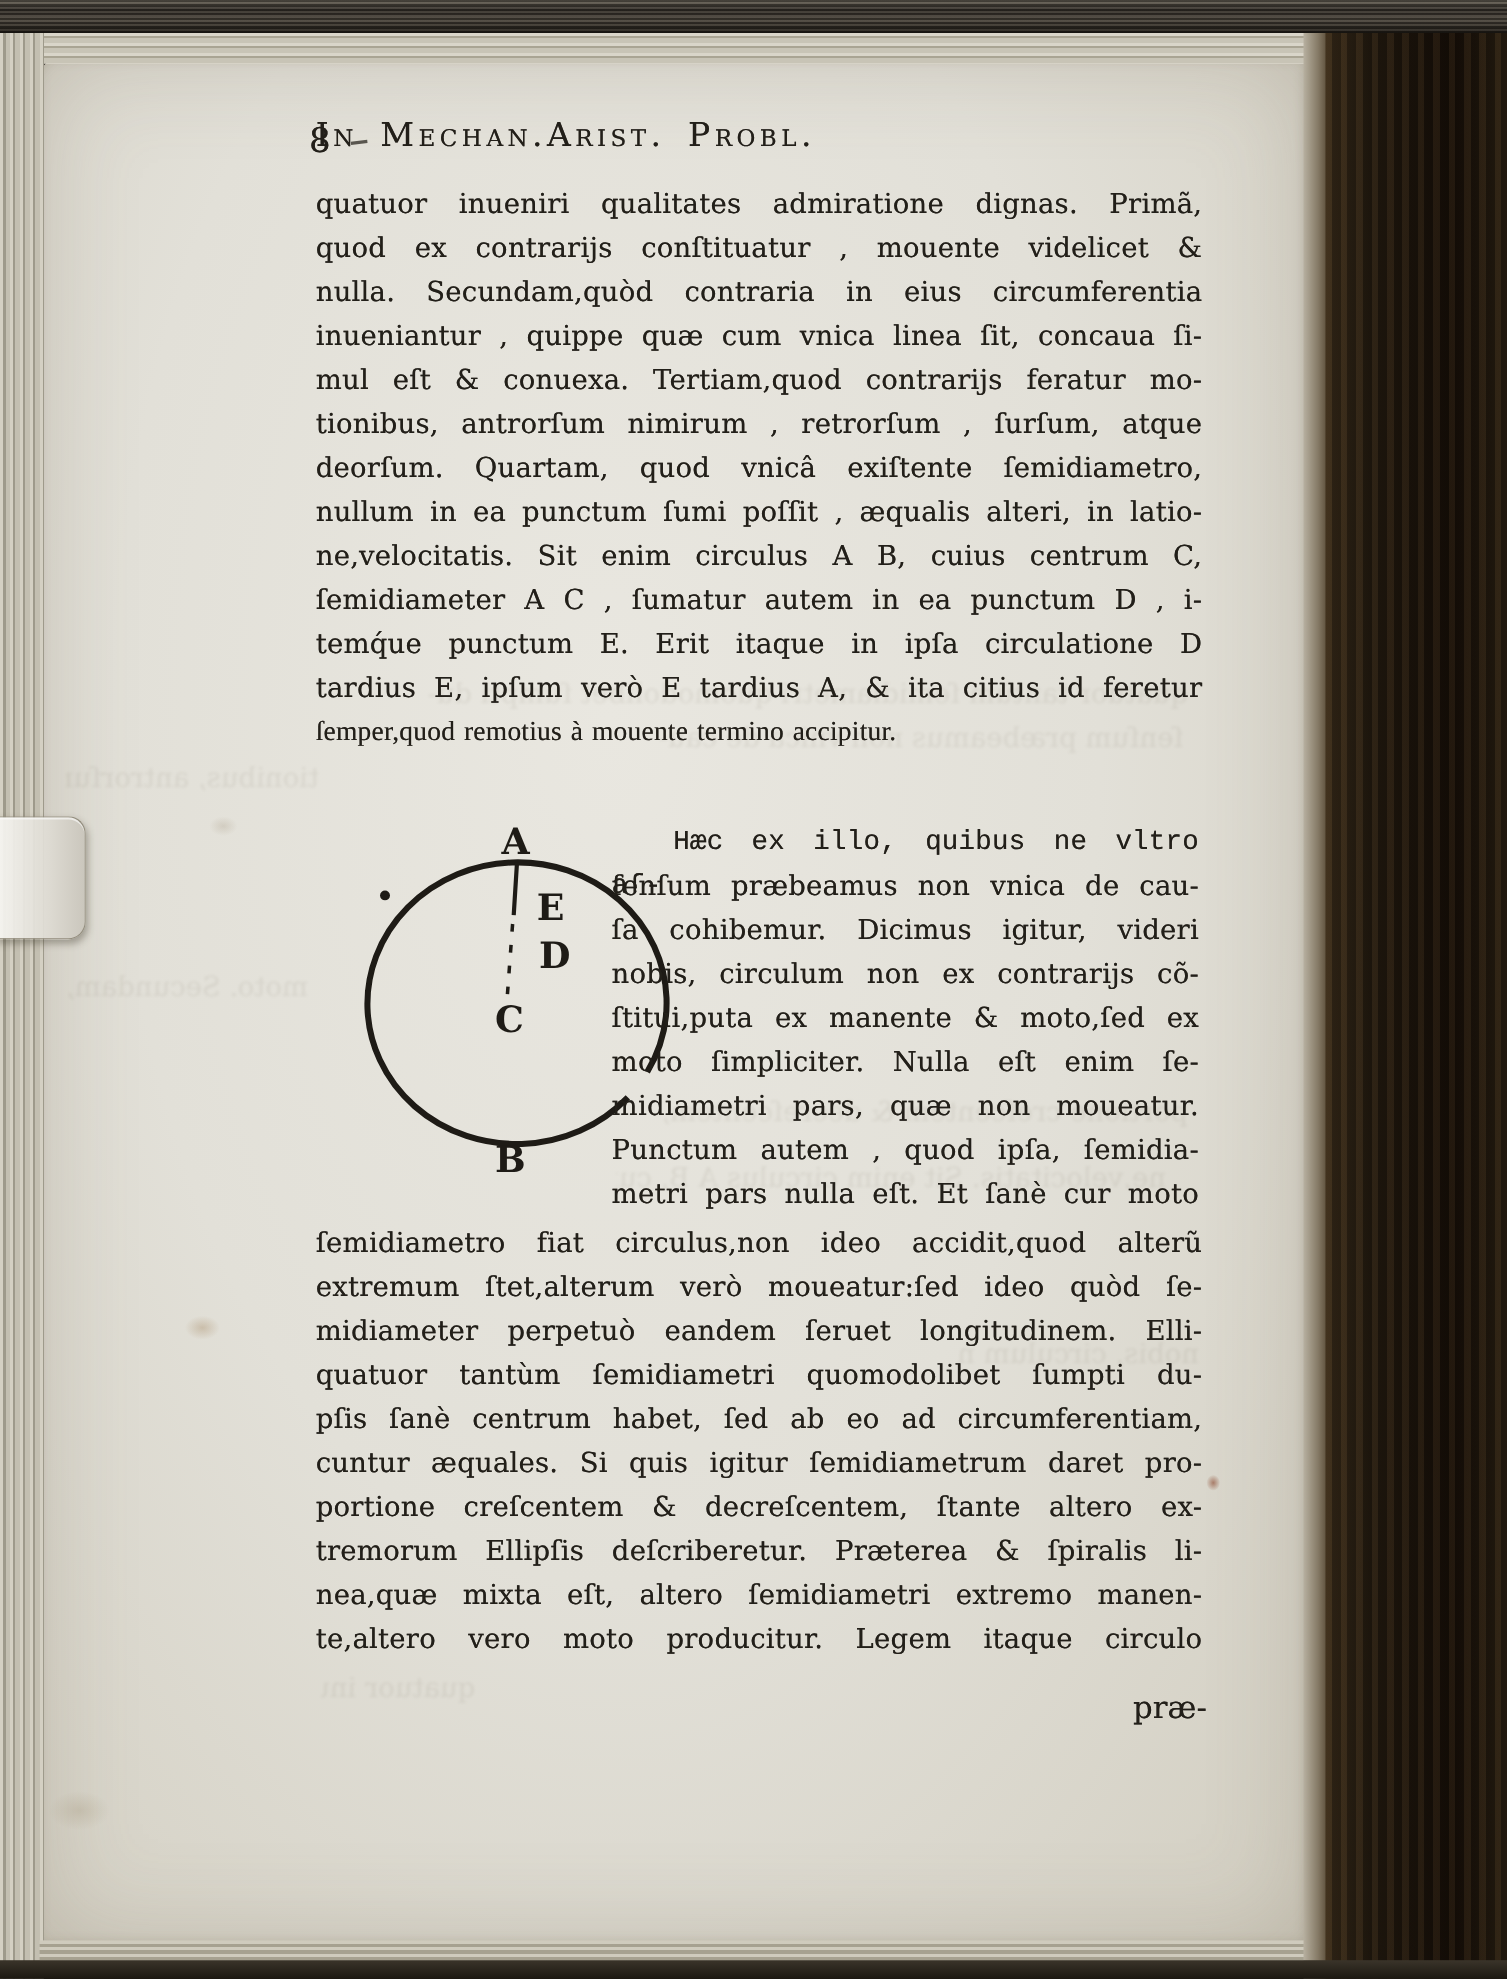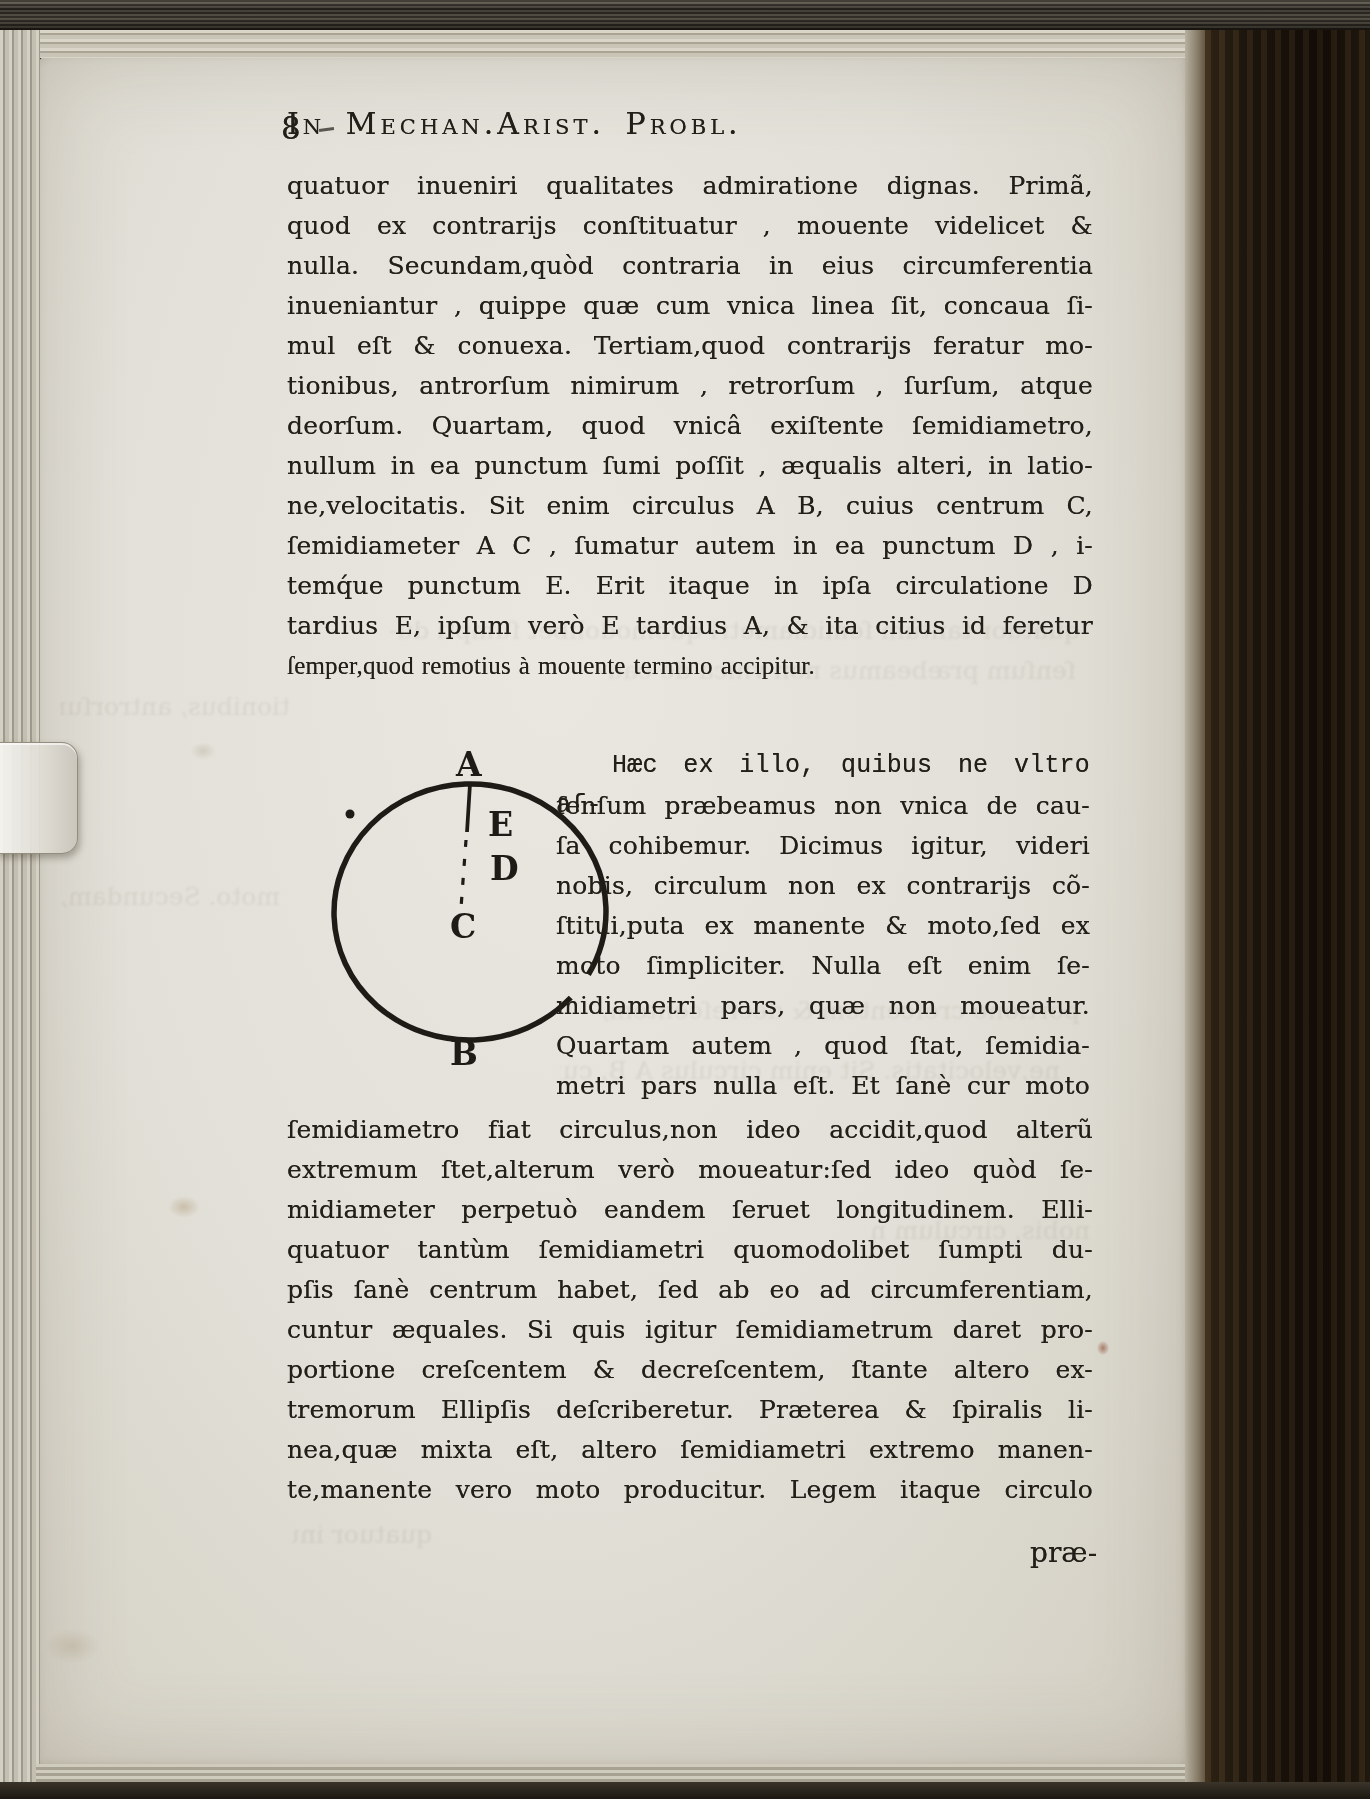--- a/index.html
+++ b/index.html
@@ -149,32 +149,32 @@
   </svg>
 
   <div class="ink para para2">
     <div class="line indent">Hæc ex illo, quibus ne vltro aſ-</div>
     <div class="line">ſenſum præbeamus non vnica de cau-</div>
     <div class="line">ſa cohibemur. Dicimus igitur, videri</div>
     <div class="line">nobis, circulum non ex contrarijs cõ-</div>
     <div class="line">ſtitui,puta ex manente &amp; moto,ſed ex</div>
     <div class="line">moto ſimpliciter. Nulla eſt enim ſe-</div>
     <div class="line">midiametri pars, quæ non moueatur.</div>
-    <div class="line">Quartam autem , quod ſtat, ſemidia-</div>
+    <div class="line">Punctum autem , quod ipſa, ſemidia-</div>
     <div class="line">metri pars nulla eſt. Et ſanè cur moto</div>
   </div>
 
   <div class="ink para para3">
     <div class="line">ſemidiametro fiat circulus,non ideo accidit,quod alterũ</div>
     <div class="line">extremum ſtet,alterum verò moueatur:ſed ideo quòd ſe-</div>
     <div class="line">midiameter perpetuò eandem ſeruet longitudinem. Elli-</div>
     <div class="line">quatuor tantùm ſemidiametri quomodolibet ſumpti du-</div>
     <div class="line">pſis ſanè centrum habet, ſed ab eo ad circumferentiam,</div>
     <div class="line">cuntur æquales. Si quis igitur ſemidiametrum daret pro-</div>
     <div class="line">portione creſcentem &amp; decreſcentem, ſtante altero ex-</div>
     <div class="line">tremorum Ellipſis deſcriberetur. Præterea &amp; ſpiralis li-</div>
     <div class="line">nea,quæ mixta eſt, altero ſemidiametri extremo manen-</div>
-    <div class="line">te,manente vero moto producitur. Legem itaque circulo</div>
+    <div class="line">te,altero vero moto producitur. Legem itaque circulo</div>
   </div>
 
   <div class="ink catchword">præ-</div>
 
 </div>
 
 </body></html>

